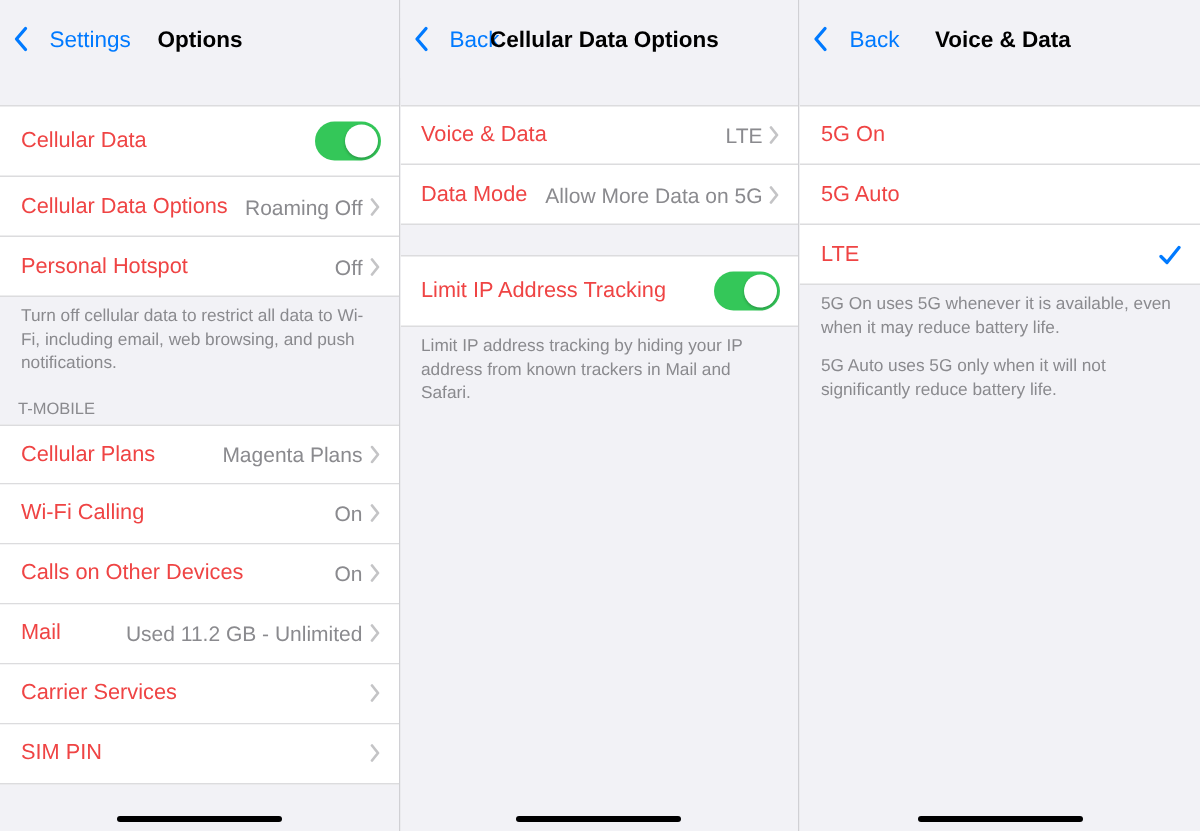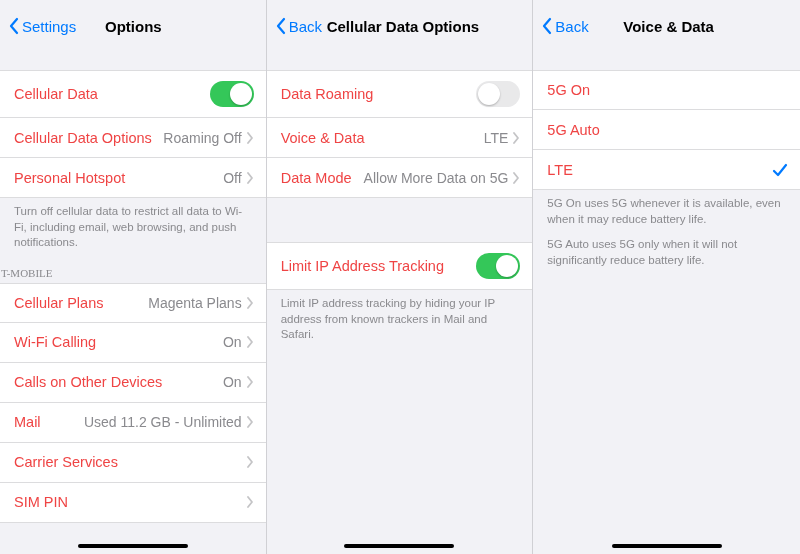--- a/index.html
+++ b/index.html
@@ -33,21 +33,21 @@
     align-items: center;
     padding: 0 8px;
     position: relative;
     background: #f2f2f6;
   }
   .back {
     display: flex;
     align-items: center;
     color: #007aff;
     font-size: 15px;
-    gap: 2px;
+    gap: 13px;
     cursor: pointer;
   }
   .back .chev { width: 12px; height: 18px; }
   .navtitle {
     font-weight: 600;
     font-size: 15px;
     color: #000;
     position: absolute;
   }
   .content { flex: 1; overflow: hidden; }
@@ -71,23 +71,22 @@
   .row .check { width: 16px; height: 16px; }
   .footer {
     font-size: 11.5px;
     color: #8a8a8e;
     padding: 6px 14px 2px 14px;
     line-height: 1.35;
   }
   .header {
     font-size: 11px;
     color: #8a8a8e;
-    padding: 14px 14px 4px 1px;
+    padding: 14px 14px 4px 12px;
     text-transform: uppercase;
-    font-family: Liberation Serif, serif;
   }
   .toggle {
     width: 44px; height: 26px; border-radius: 13px;
     position: relative; flex: 0 0 auto; cursor: pointer;
   }
   .toggle.on { background: #34c759; }
   .toggle.off { background: #e9e9ea; }
   .toggle .knob {
     width: 22px; height: 22px; border-radius: 11px;
     background: #fff; position: absolute; top: 2px;
@@ -209,45 +208,38 @@
         <svg class="chev" viewBox="0 0 12 18">
             <polyline points="9,2 3,9 9,16" fill="none" stroke="#007aff" stroke-width="2.2" stroke-linecap="round" stroke-linejoin="round"></polyline>
           </svg>
         <span>Back</span>
       </div>
       <div class="navtitle" style="left:60px;">Cellular Data Options</div>
     </div>
     <div class="content">
       <div class="group first">
         <div class="row">
-          <span class="label">Data Roaming</span>
-          <span class="spacer"></span>
-          <div class="toggle off">
-              <div class="knob"></div>
-            </div>
-        </div>
-        <div class="row">
           <span class="label">Voice &amp; Data</span>
           <span class="spacer"></span>
           <span class="value">LTE</span>
           <svg class="chevR" viewBox="0 0 8 12">
               <polyline points="2,1 6,6 2,11" fill="none" stroke="#c4c4c6" stroke-width="1.8" stroke-linecap="round" stroke-linejoin="round"></polyline>
             </svg>
         </div>
         <div class="row">
           <span class="label">Data Mode</span>
           <span class="spacer"></span>
           <span class="value">Allow More Data on 5G</span>
           <svg class="chevR" viewBox="0 0 8 12">
               <polyline points="2,1 6,6 2,11" fill="none" stroke="#c4c4c6" stroke-width="1.8" stroke-linecap="round" stroke-linejoin="round"></polyline>
             </svg>
         </div>
       </div>
 
-      <div class="group" style="margin-top:44px;">
+      <div class="group" style="margin-top:20px;">
         <div class="row">
           <span class="label">Limit IP Address Tracking</span>
           <span class="spacer"></span>
           <div class="toggle on">
               <div class="knob"></div>
             </div>
         </div>
       </div>
       <div class="footer">Limit IP address tracking by hiding your IP address from known trackers in Mail and Safari.</div>
     </div>

